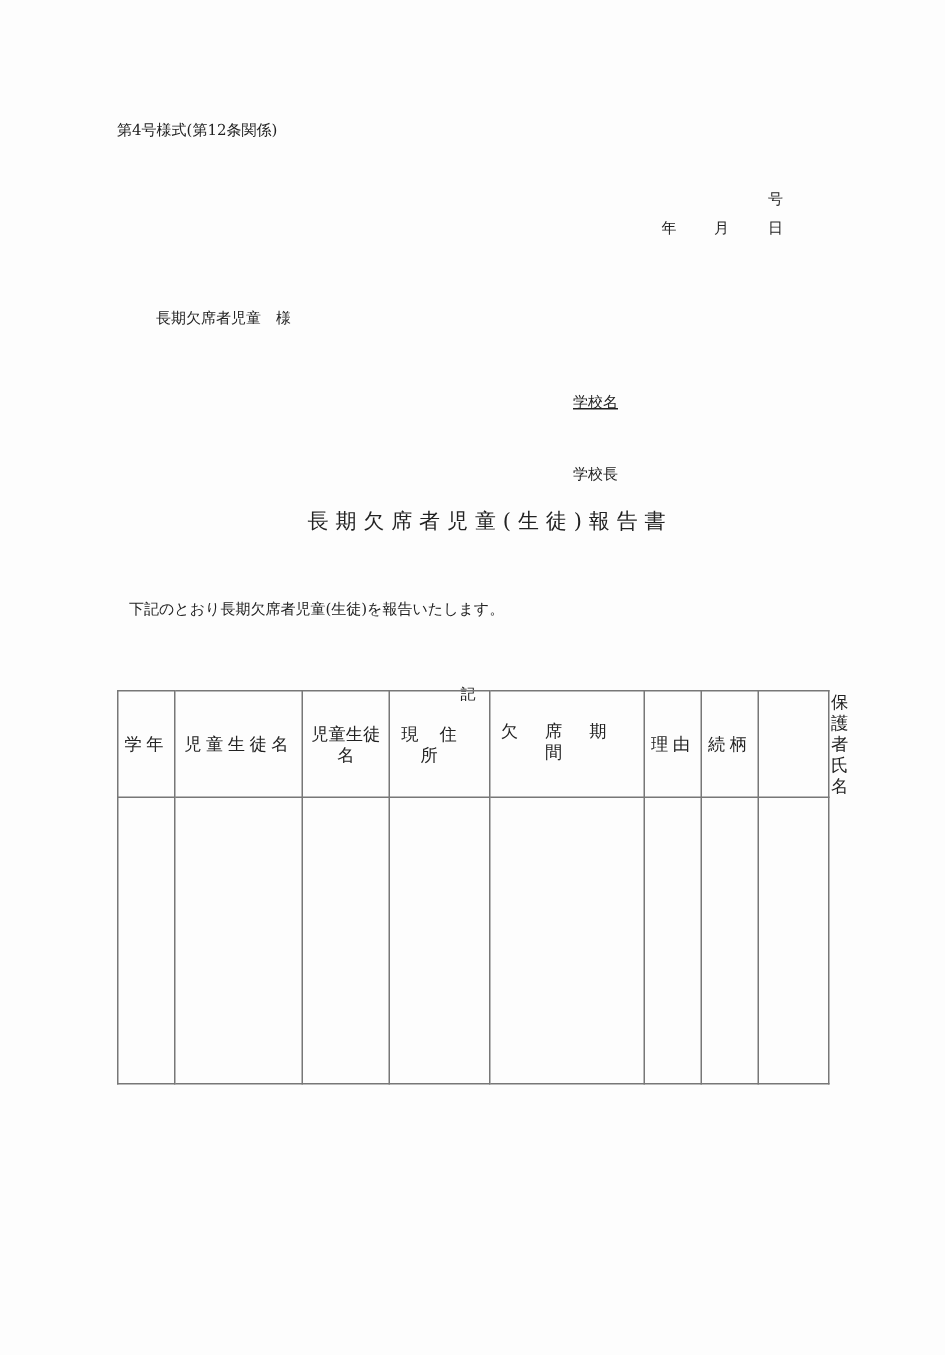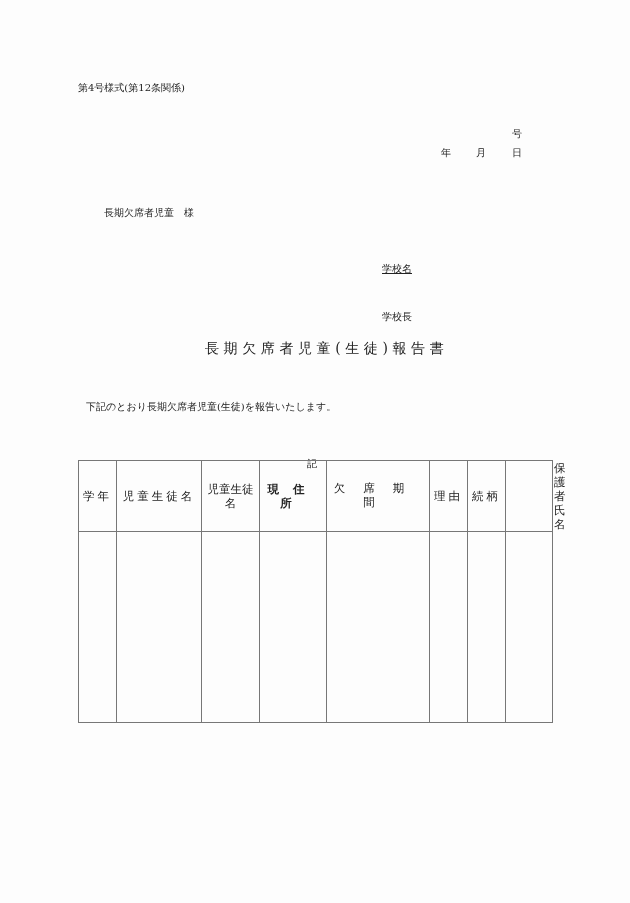--- a/index.html
+++ b/index.html
@@ -33,21 +33,21 @@
     border: 1.3px solid #777;
     padding: 0;
     font-weight: normal;
     font-size: 11.5px;
     text-align: center;
     vertical-align: middle;
   }
   th { height: 30px; line-height: 14px; }
   td { height: 190px; }
   .sp2 { letter-spacing: 3px; }
-  .sp4 { letter-spacing: 14px; font-weight: bold; }
+  .sp4 { letter-spacing: 14px; }
   .sp5 { letter-spacing: 18px; font-family: Liberation Mono, monospace; }
   .stack { display: block; line-height: 14px; margin-left: 48px; }
 </style>
 </head>
 <body>
 
 <div class="t" id="form-no">第4号様式(第12条関係)</div>
 <div class="t" id="num-label">号</div>
 <div class="t" id="date-year">年</div>
 <div class="t" id="date-month">月</div>

